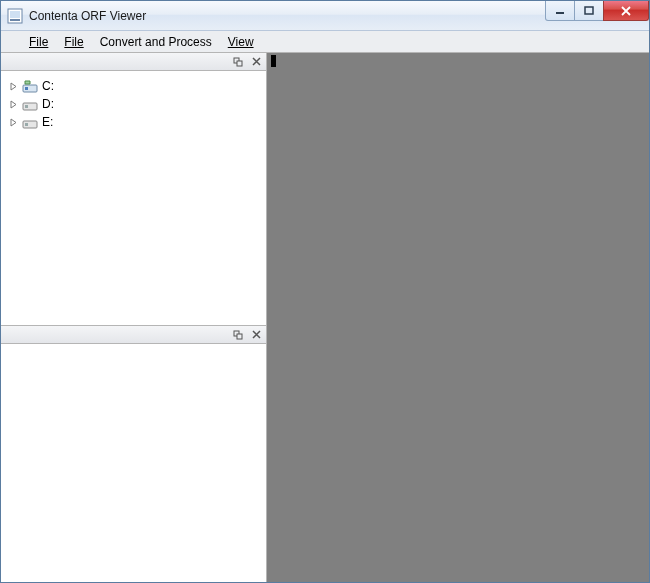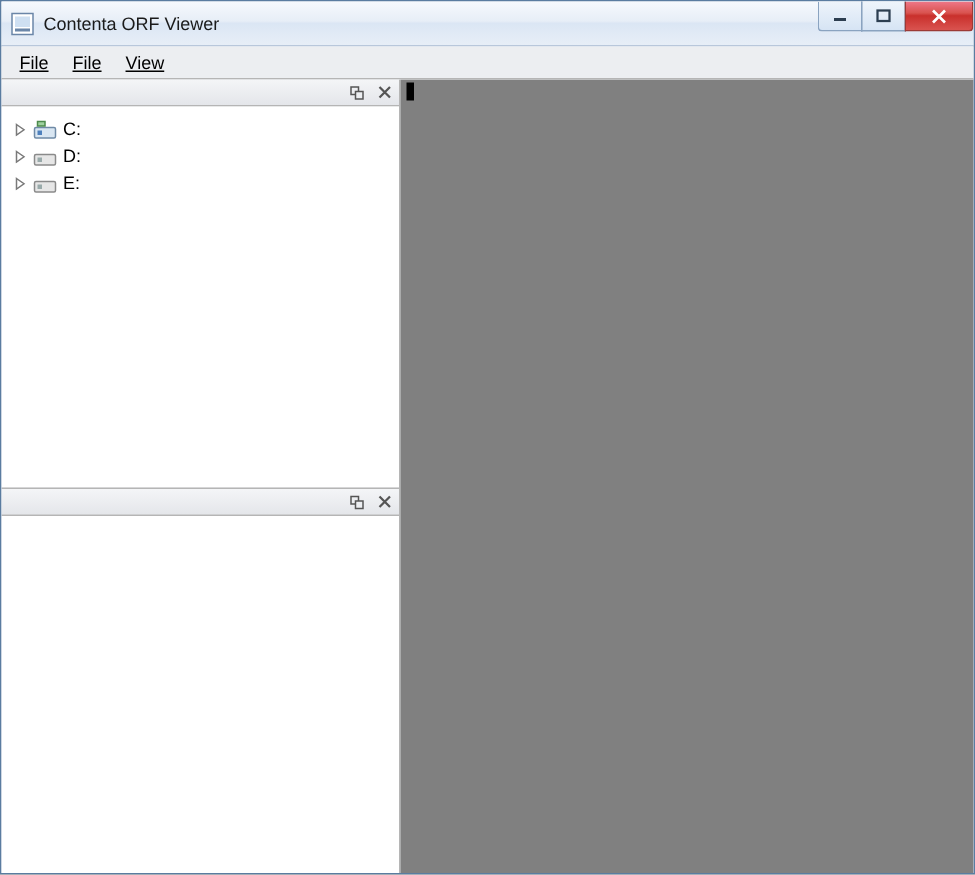--- a/index.html
+++ b/index.html
@@ -62,21 +62,21 @@
   }
   .win-btn svg { display: block; }
 
   
   .menubar {
     height: 22px;
     background: #eceef1;
     border-bottom: 1px solid #b5b5b5;
     display: flex;
     align-items: center;
-    padding: 0 4px;
+    padding: 0 20px;
     font-size: 12px;
   }
   .menu-item {
     padding: 2px 8px;
     color: #000;
     cursor: default;
   }
   .menu-item .ul { text-decoration: underline; }
 
   
@@ -188,20 +188,21 @@
         <svg width="12" height="10">
             <path d="M2 1 L10 9 M10 1 L2 9" stroke="#fff" stroke-width="1.8"></path>
           </svg>
       </div>
     </div>
   </div>
 
   <div class="menubar">
     <div class="menu-item"><span class="ul">File</span></div>
     <div class="menu-item"><span class="ul">File</span></div>
+    <div class="menu-item"><span>Convert and Process</span></div>
     <div class="menu-item"><span class="ul">View</span></div>
   </div>
 
   <div class="body">
 
     <div class="left-col">
 
       <div class="dock-pane pane-top">
         <div class="dock-header">
           <span class="dock-btn">

